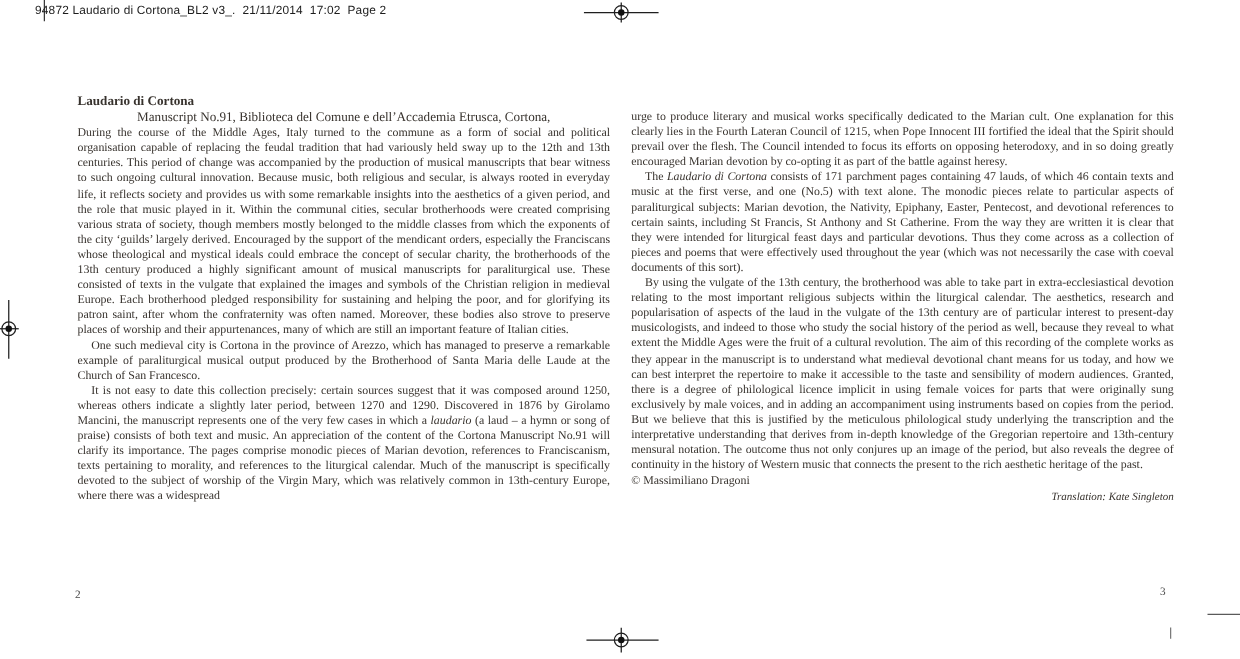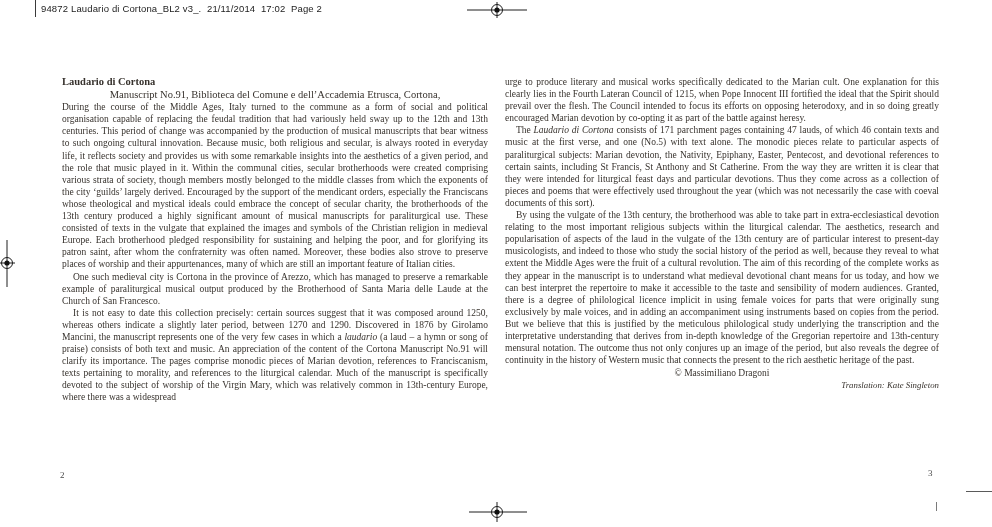--- a/index.html
+++ b/index.html
@@ -2,21 +2,21 @@
 <html><head>
 <meta charset="utf-8">
 <style>
   html,body { margin:0; padding:0; background:#ffffff; }
   .sheet {
     position:relative; width:992px; height:527px; background:#ffffff;
     font-family:"Liberation Serif", serif; overflow:hidden;
   }
   
   .proof-header {
-    position:absolute; left:41px; top:3px;
+    position:absolute; left:28px; top:3px;
     font-family:"Liberation Sans", sans-serif; font-size:9.5px; color:#1c1c1c;
     white-space:pre; letter-spacing:.15px;
   }
   .trim-v-topleft { position:absolute; left:35px; top:0; width:1px; height:17px; background:#3a3a3a; }
   .trim-h-right   { position:absolute; left:966px; top:491px; width:26px; height:1px; background:#5a5a5a; }
   .trim-v-bottomright { position:absolute; left:936px; top:502px; width:1px; height:9px; background:#7a7a7a; }
   .regmark { position:absolute; }
   .regmark line   { stroke:#1f1f1f; stroke-width:1; }
   .regmark circle.ring { fill:none; stroke:#1f1f1f; stroke-width:1; }
   .regmark circle.dot  { fill:#111; }
@@ -24,21 +24,21 @@
   
   .page { position:absolute; color:#37322d; font-size:9.5px; line-height:12.1px; text-align:justify; }
   .page-left  { left:62px;  top:76px; width:426px; }
   .page-right { left:505px; top:72px; width:434px; }
   .title    { font-weight:bold; font-size:10.5px; line-height:12.6px; text-align:left; }
   .subtitle { font-size:10.5px; line-height:12.6px; text-align:center; }
   .body-block { margin-top:0; }
   .body-block p.para { margin:0; }
   .body-block p.para.indent { text-indent:11px; }
   .it { font-style:italic; }
-  .credit { margin-top:1px; text-align:center; }
+  .credit { margin-top:1px; text-align:left; }
   .translation { font-style:italic; font-size:8.8px; line-height:12px; text-align:right; }
   .pagenum { position:absolute; font-size:9px; color:#4a4a4a; }
   .pagenum-left  { left:60px;  top:470px; }
   .pagenum-right { left:928px; top:468px; }
 </style>
 </head>
 <body>
 
 <div class="sheet">
 
@@ -72,21 +72,21 @@
     <div class="subtitle">Manuscript No.91, Biblioteca del Comune e dell’Accademia Etrusca, Cortona,</div>
     <div class="body-block">
         <p class="para"><span>During the course of the Middle Ages, Italy turned to the commune as a form of social and political organisation capable of replacing the feudal tradition that had variously held sway up to the 12th and 13th centuries. This period of change was accompanied by the production of musical manuscripts that bear witness to such ongoing cultural innovation. Because music, both religious and secular, is always rooted in everyday life, it reflects society and provides us with some remarkable insights into the aesthetics of a given period, and the role that music played in it. Within the communal cities, secular brotherhoods were created comprising various strata of society, though members mostly belonged to the middle classes from which the exponents of the city ‘guilds’ largely derived. Encouraged by the support of the mendicant orders, especially the Franciscans whose theological and mystical ideals could embrace the concept of secular charity, the brotherhoods of the 13th century produced a highly significant amount of musical manuscripts for paraliturgical use. These consisted of texts in the vulgate that explained the images and symbols of the Christian religion in medieval Europe. Each brotherhood pledged responsibility for sustaining and helping the poor, and for glorifying its patron saint, after whom the confraternity was often named. Moreover, these bodies also strove to preserve places of worship and their appurtenances, many of which are still an important feature of Italian cities.</span></p>
         <p class="para indent"><span>One such medieval city is Cortona in the province of Arezzo, which has managed to preserve a remarkable example of paraliturgical musical output produced by the Brotherhood of Santa Maria delle Laude at the Church of San Francesco.</span></p>
         <p class="para indent"><span>It is not easy to date this collection precisely: certain sources suggest that it was composed around 1250, whereas others indicate a slightly later period, between 1270 and 1290. Discovered in 1876 by Girolamo Mancini, the manuscript represents one of the very few cases in which a </span><span class="it">laudario</span><span> (a laud – a hymn or song of praise) consists of both text and music. An appreciation of the content of the Cortona Manuscript No.91 will clarify its importance. The pages comprise monodic pieces of Marian devotion, references to Franciscanism, texts pertaining to morality, and references to the liturgical calendar. Much of the manuscript is specifically devoted to the subject of worship of the Virgin Mary, which was relatively common in 13th-century Europe, where there was a widespread</span></p>
       </div>
   </div>
   <div class="pagenum pagenum-left">2</div>
 
   <div class="page page-right">
-    <div class="body-block" style="margin-top:4px;">
+    <div class="body-block" style="margin-top:16px;">
         <p class="para"><span>urge to produce literary and musical works specifically dedicated to the Marian cult. One explanation for this clearly lies in the Fourth Lateran Council of 1215, when Pope Innocent III fortified the ideal that the Spirit should prevail over the flesh. The Council intended to focus its efforts on opposing heterodoxy, and in so doing greatly encouraged Marian devotion by co-opting it as part of the battle against heresy.</span></p>
         <p class="para indent"><span>The </span><span class="it">Laudario di Cortona</span><span> consists of 171 parchment pages containing 47 lauds, of which 46 contain texts and music at the first verse, and one (No.5) with text alone. The monodic pieces relate to particular aspects of paraliturgical subjects: Marian devotion, the Nativity, Epiphany, Easter, Pentecost, and devotional references to certain saints, including St Francis, St Anthony and St Catherine. From the way they are written it is clear that they were intended for liturgical feast days and particular devotions. Thus they come across as a collection of pieces and poems that were effectively used throughout the year (which was not necessarily the case with coeval documents of this sort).</span></p>
         <p class="para indent"><span>By using the vulgate of the 13th century, the brotherhood was able to take part in extra-ecclesiastical devotion relating to the most important religious subjects within the liturgical calendar. The aesthetics, research and popularisation of aspects of the laud in the vulgate of the 13th century are of particular interest to present-day musicologists, and indeed to those who study the social history of the period as well, because they reveal to what extent the Middle Ages were the fruit of a cultural revolution. The aim of this recording of the complete works as they appear in the manuscript is to understand what medieval devotional chant means for us today, and how we can best interpret the repertoire to make it accessible to the taste and sensibility of modern audiences. Granted, there is a degree of philological licence implicit in using female voices for parts that were originally sung exclusively by male voices, and in adding an accompaniment using instruments based on copies from the period. But we believe that this is justified by the meticulous philological study underlying the transcription and the interpretative understanding that derives from in-depth knowledge of the Gregorian repertoire and 13th-century mensural notation. The outcome thus not only conjures up an image of the period, but also reveals the degree of continuity in the history of Western music that connects the present to the rich aesthetic heritage of the past.</span></p>
       </div>
     <div class="credit">© Massimiliano Dragoni</div>
     <div class="translation">Translation: Kate Singleton</div>
   </div>
   <div class="pagenum pagenum-right">3</div>
 
 </div>

